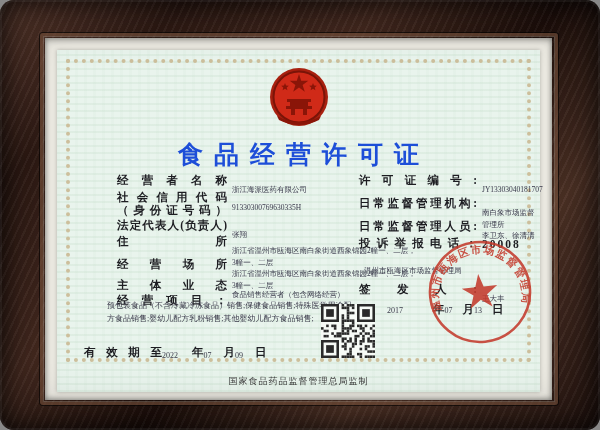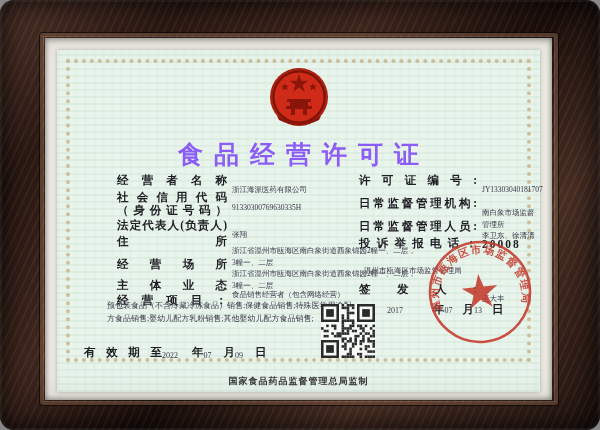--- a/index.html
+++ b/index.html
@@ -29,21 +29,21 @@
   .chain{position:absolute;left:9px;right:9px;top:9px;bottom:30px;
     border:4px dotted #cdbf9c;pointer-events:none;}
 
   .content{position:absolute;inset:0;}
 
   
   .emblem{position:absolute;left:210px;top:16px;width:64px;height:64px;}
 
   
   .title{position:absolute;left:0;right:0;top:88px;text-align:center;
-    font-size:25px;font-weight:bold;color:#8b5cf6;letter-spacing:11px;text-indent:11px;}
+    font-size:25px;font-weight:bold;color:#1d4ed8;letter-spacing:11px;text-indent:11px;}
 
   
   .lrow,.rrow{position:absolute;display:flex;align-items:flex-start;}
   .lrow{left:27px;}
   .rrow{left:302px;}
   .lbl{display:inline-block;flex:none;font-weight:bold;color:#1d1d22;font-size:11.5px;
     text-align:justify;text-align-last:justify;white-space:nowrap;}
   .lrow .lbl{width:110px;margin-left:33px;}
   .rrow .lbl{width:118px;}
   .lblstack{display:flex;flex-direction:column;flex:none;line-height:1.15;}
@@ -61,21 +61,21 @@
   .cn{font-weight:bold;font-size:11.5px;color:#1d1d22;}
 
   .issue-date{position:absolute;left:330px;top:252px;display:flex;align-items:baseline;
     font-weight:bold;color:#1d1d22;font-size:11.5px;justify-content:space-between;}
 
   
   .qr{position:absolute;left:264px;top:254px;width:54px;height:54px;background:#f4f8f4;}
   .seal{position:absolute;left:369px;top:188px;width:108px;height:108px;
     transform:rotate(-6deg);opacity:.88;pointer-events:none;}
   .footer{position:absolute;left:0;right:0;bottom:4px;text-align:center;
-    font-size:9px;font-weight:bold;color:#3a3a3a;letter-spacing:1px;}
+    font-size:9px;font-weight:normal;color:#3a3a3a;letter-spacing:1px;}
 
   .vignette{position:absolute;inset:0;pointer-events:none;border-radius:14px;
     box-shadow:inset 0 0 60px rgba(0,0,0,.35);}
 </style>
 </head>
 <body>
 
 <div class="stage">
   <div class="frame"></div>
   <div class="frame-lip"></div>

